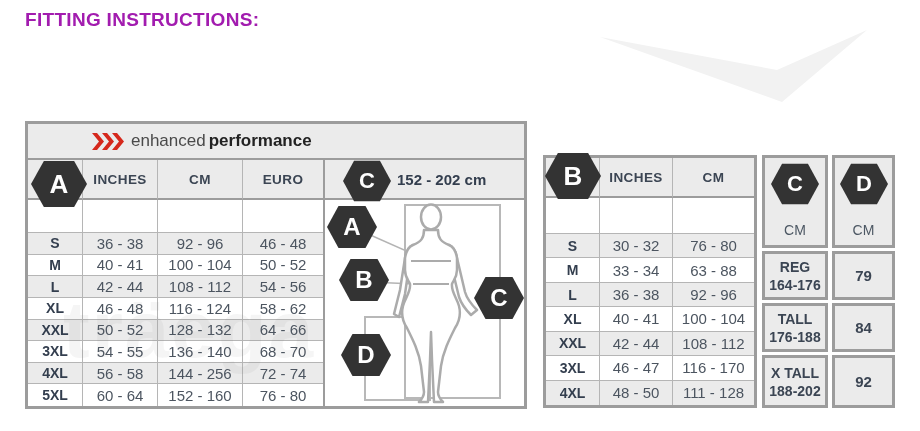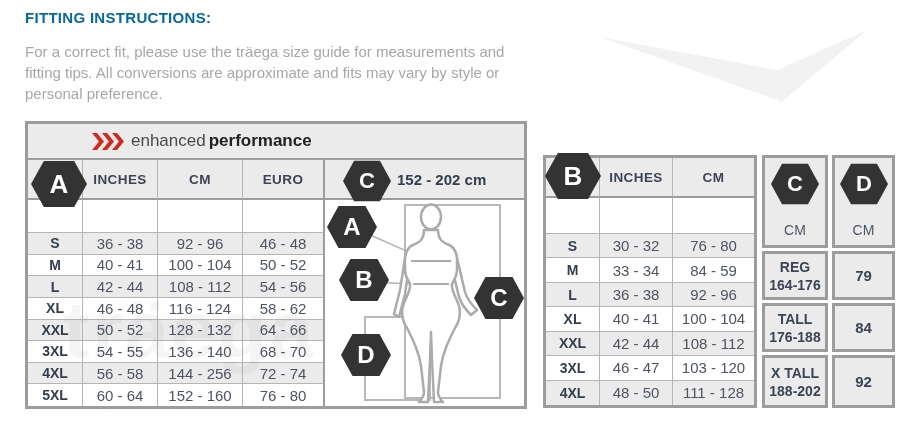--- a/index.html
+++ b/index.html
@@ -1,22 +1,22 @@
 <!DOCTYPE html>
 <html><head>
 <meta charset="utf-8">
 <style>
   * { margin:0; padding:0; box-sizing:border-box; }
   html,body { background:#ffffff; }
   body { font-family:"Liberation Sans", sans-serif; }
   .page { position:relative; width:920px; height:431px; background:#ffffff; overflow:hidden; }
 
   
-  .title { position:absolute; left:25px; top:9px; font-size:15px; font-weight:bold;
-           color:#0369a1; letter-spacing:.3px; }
+  .title { position:absolute; left:25px; top:9px; font-size:19px; font-weight:bold;
+           color:#a21caf; letter-spacing:.3px; }
   .desc  { position:absolute; left:25px; top:41px; width:508px; font-size:15px;
            line-height:21px; color:#a7a7aa; }
 
   
   .swoosh { position:absolute; left:595px; top:22px; }
 
   
   .hex { position:absolute; background:#333333; color:#ffffff; font-weight:bold;
          display:flex; align-items:center; justify-content:center;
          clip-path:polygon(0% 50%, 23% 2%, 77% 2%, 100% 50%, 77% 98%, 23% 98%); z-index:6; }
@@ -89,21 +89,20 @@
   .cd-r1 { top:96px;  height:49px; }
   .cd-r2 { top:148px; height:49px; }
   .cd-r3 { top:200px; height:53px; }
 </style>
 </head>
 <body>
 
 <div class="page">
 
   <div class="title">FITTING INSTRUCTIONS:</div>
-  <div class="desc">For a correct fit, please use the träega size guide for measurements and fitting tips. All conversions are approximate and fits may vary by style or personal preference.</div>
 
   <svg class="swoosh" width="280" height="85" viewBox="0 0 280 85">
     <polygon points="5,15 182,48 272,8 187,80" fill="#f2f2f2"></polygon>
   </svg>
 
   <div class="ltable">
 
     <div class="l-titleband">
       <div class="brand">
         <svg width="32" height="17" viewBox="0 0 32 17">
@@ -226,41 +225,41 @@
       </div>
 
       <div class="r-drow shade">
         <div class="cell dcell sizecell rc-size">S</div>
         <div class="cell dcell rc-in">30 - 32</div>
         <div class="cell dcell rc-cm last">76 - 80</div>
       </div>
       <div class="r-drow">
         <div class="cell dcell sizecell rc-size">M</div>
         <div class="cell dcell rc-in">33 - 34</div>
-        <div class="cell dcell rc-cm last">84 - 59</div>
+        <div class="cell dcell rc-cm last">63 - 88</div>
       </div>
       <div class="r-drow shade">
         <div class="cell dcell sizecell rc-size">L</div>
         <div class="cell dcell rc-in">36 - 38</div>
         <div class="cell dcell rc-cm last">92 - 96</div>
       </div>
       <div class="r-drow">
         <div class="cell dcell sizecell rc-size">XL</div>
         <div class="cell dcell rc-in">40 - 41</div>
         <div class="cell dcell rc-cm last">100 - 104</div>
       </div>
       <div class="r-drow shade">
         <div class="cell dcell sizecell rc-size">XXL</div>
         <div class="cell dcell rc-in">42 - 44</div>
         <div class="cell dcell rc-cm last">108 - 112</div>
       </div>
       <div class="r-drow">
         <div class="cell dcell sizecell rc-size">3XL</div>
         <div class="cell dcell rc-in">46 - 47</div>
-        <div class="cell dcell rc-cm last">103 - 120</div>
+        <div class="cell dcell rc-cm last">116 - 170</div>
       </div>
       <div class="r-drow shade">
         <div class="cell dcell sizecell rc-size">4XL</div>
         <div class="cell dcell rc-in">48 - 50</div>
         <div class="cell dcell rc-cm last">111 - 128</div>
       </div>
     </div>
 
     <div class="hex hex-lg" style="left:2px; top:-3px;">B</div>
 

